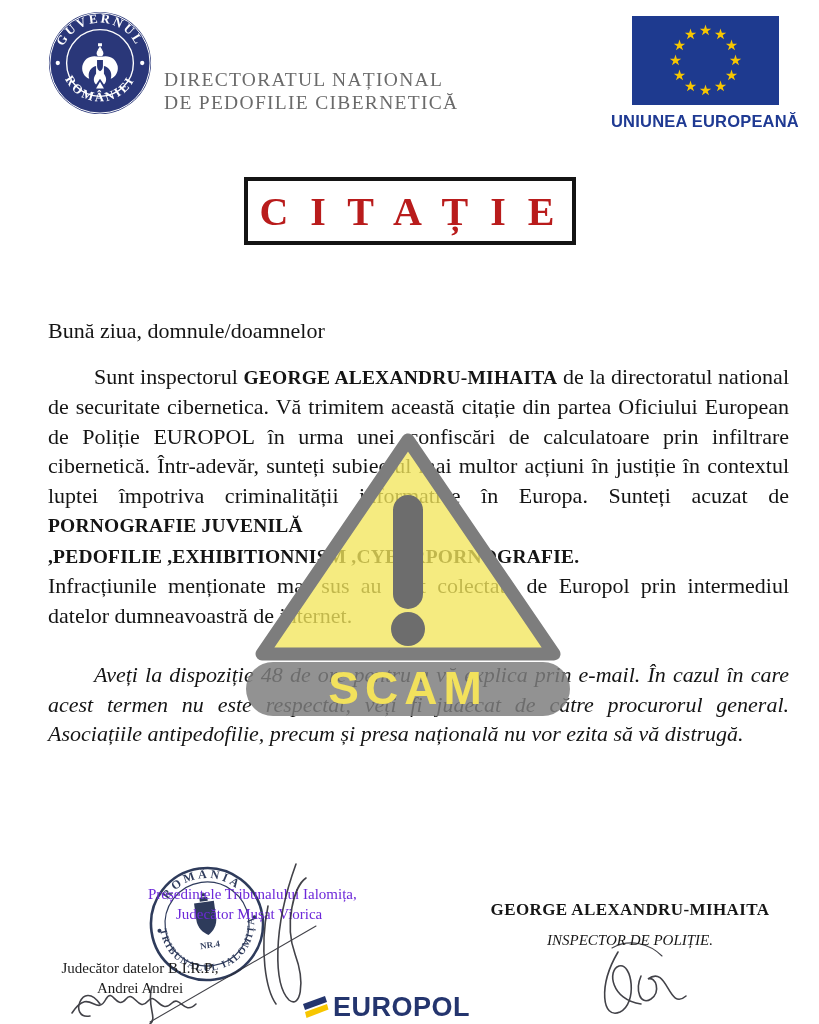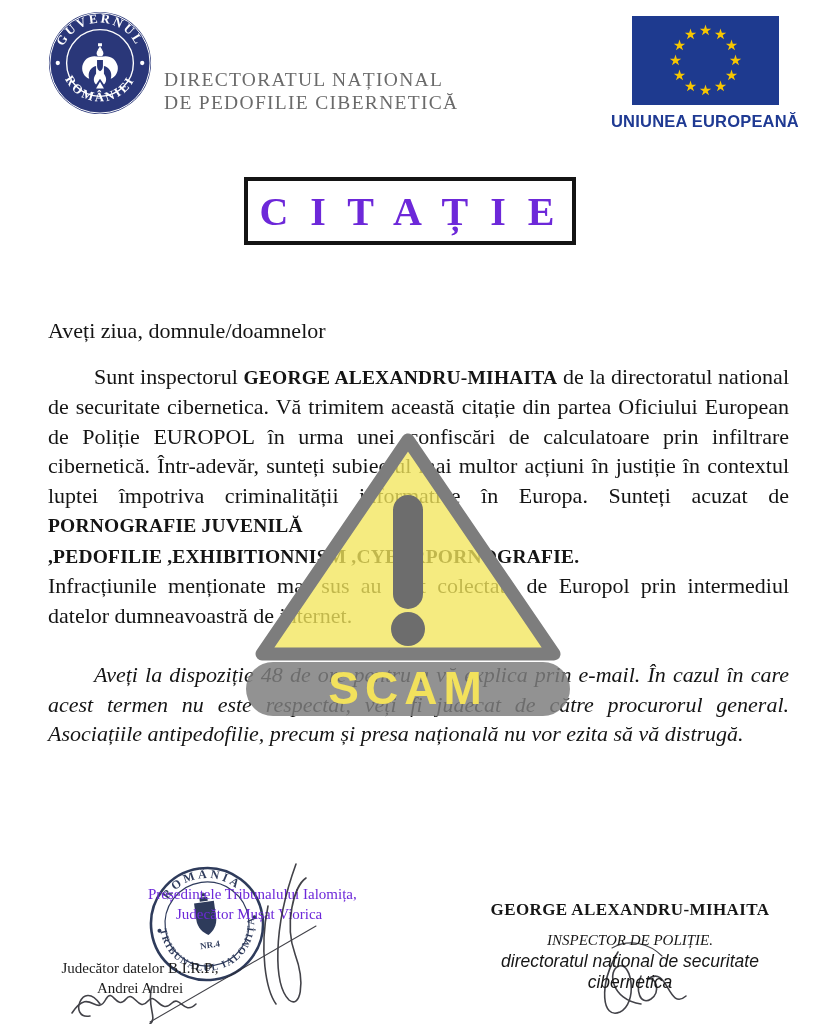--- a/index.html
+++ b/index.html
@@ -13,21 +13,21 @@
               font-size:19.5px; line-height:22.5px; letter-spacing:1.3px;
               font-family:"Liberation Serif", serif;margin-top:33px; }
   .eu-block { position:absolute; left:610px; top:16px; width:190px; text-align:center; }
   .eu-flag  { display:block; margin:0 auto; }
   .eu-label { margin-top:7px; color:#1f3a93; font-family:"Liberation Sans", sans-serif;
               font-size:16.5px; font-weight:600; letter-spacing:0.2px; }
 
   
   .title-box { position:absolute; left:244px; top:177px; width:332px; height:68px;
                border:4px solid #141414; display:flex; align-items:center; justify-content:center; }
-  .title-box span { font-size:40px; font-weight:bold; letter-spacing:6px; color:#6d28d9;font-family:Liberation Serif, serif; }
+  .title-box span { font-size:40px; font-weight:bold; letter-spacing:6px; color:#b91c1c;font-family:Liberation Serif, serif; }
 
   
   .document-body { position:absolute; left:48px; top:316px; width:741px;
                    font-size:22px; line-height:29.5px; color:#141414; text-align:justify; }
   .document-body p { margin:0; }
   .greeting { margin-bottom:16px !important; text-align:left; }
   .indent { text-indent:46px; }
   .bcaps { font-weight:bold; font-size:19.5px; letter-spacing:0.2px; }
   .p-aveti { margin-top:30px !important;font-style:italic; }
   .p-asteptam { margin-top:12px !important; }
@@ -110,21 +110,21 @@
       <use href="#star" transform="translate(58.5,18.5)"></use>
     </svg>
     <div class="eu-label">UNIUNEA EUROPEANĂ</div>
   </div>
 
   <div class="title-box">
     <span>C I T A Ț I E</span>
   </div>
 
   <div class="document-body">
-    <p class="greeting">Aveți ziua, domnule/doamnelor</p>
+    <p class="greeting">Bună ziua, domnule/doamnelor</p>
     <p class="indent"><span>Sunt inspectorul </span><span class="bcaps">GEORGE ALEXANDRU-MIHAITA</span><span> de la directoratul national de securitate cibernetica. Vă trimitem această citație din partea Oficiului European de Poliție EUROPOL în urma unei confiscări de calculatoare prin infiltrare cibernetică. Într-adevăr, sunteți subiectul mai multor acțiuni în justiție în contextul luptei împotriva criminalității informatice în Europa. Sunteți acuzat de </span><span class="bcaps">PORNOGRAFIE JUVENILĂ</span><br><span class="bcaps">,PEDOFILIE ,EXHIBITIONNISM ,CYBERPORNOGRAFIE.</span></p>
     <p>Infracțiunile menționate mai sus au fost colectate de Europol prin intermediul datelor dumneavoastră de internet.</p>
     <p class="indent p-aveti">Aveți la dispoziție 48 de ore pentru a vă explica prin e-mail. În cazul în care acest termen nu este respectat, veți fi judecat de către procurorul general. Asociațiile antipedofilie, precum și presa națională nu vor ezita să vă distrugă.</p>
   </div>
 
   <svg class="scam-overlay" width="360" height="300" viewBox="0 0 360 300">
     <path d="M180 14 L326 228 L34 228 Z" fill="rgba(242,229,92,0.78)" stroke="#7d7d7d" stroke-width="13" stroke-linejoin="round"></path>
     <g>
       <line x1="180" y1="84" x2="180" y2="168" stroke="#6d6d6d" stroke-width="30" stroke-linecap="round"></line>
       <circle cx="180" cy="203" r="17" fill="#6d6d6d"></circle>
@@ -178,20 +178,26 @@
       <path d="M72 1013 C90 986 96 1018 106 999 C113 987 116 1011 126 999 C134 989 138 1013 148 1001 C156 991 160 1015 172 1003 C180 995 184 1016 196 1004"></path>
       <path d="M100 1004 C82 978 68 1020 90 1016"></path>
       <path d="M152 986 C146 1006 158 1018 150 1024"></path>
 
       <path d="M618 952 C598 986 602 1020 620 1012 C638 1003 632 962 619 966 C607 970 611 1000 641 1004"></path>
       <path d="M641 976 C635 990 640 1006 651 999 C661 992 656 976 648 979 C668 964 668 1012 686 996"></path>
       <path d="M612 948 C630 938 650 944 662 956" stroke-width="1.1"></path>
     </g>
   </svg>
 
+  <div class="europol">
+    <svg width="27" height="25" viewBox="0 0 27 25">
+      <polygon points="1,9 23,1 25,7 3,15" fill="#24356e"></polygon>
+      <polygon points="3,17 25,9 26.5,14.5 4.5,23" fill="#f7c600"></polygon>
+    </svg>
+    <span class="word">EUROPOL</span>
+  </div>
 
   <div class="right-block">
     <div class="name">GEORGE ALEXANDRU-MIHAITA</div>
     <div class="rtitle">INSPECTOR DE POLIȚIE.</div>
-    <div class="rorg">directoratul national de securitate cibernetica</div>
   </div>
 
 </div>
 
 </body></html>

